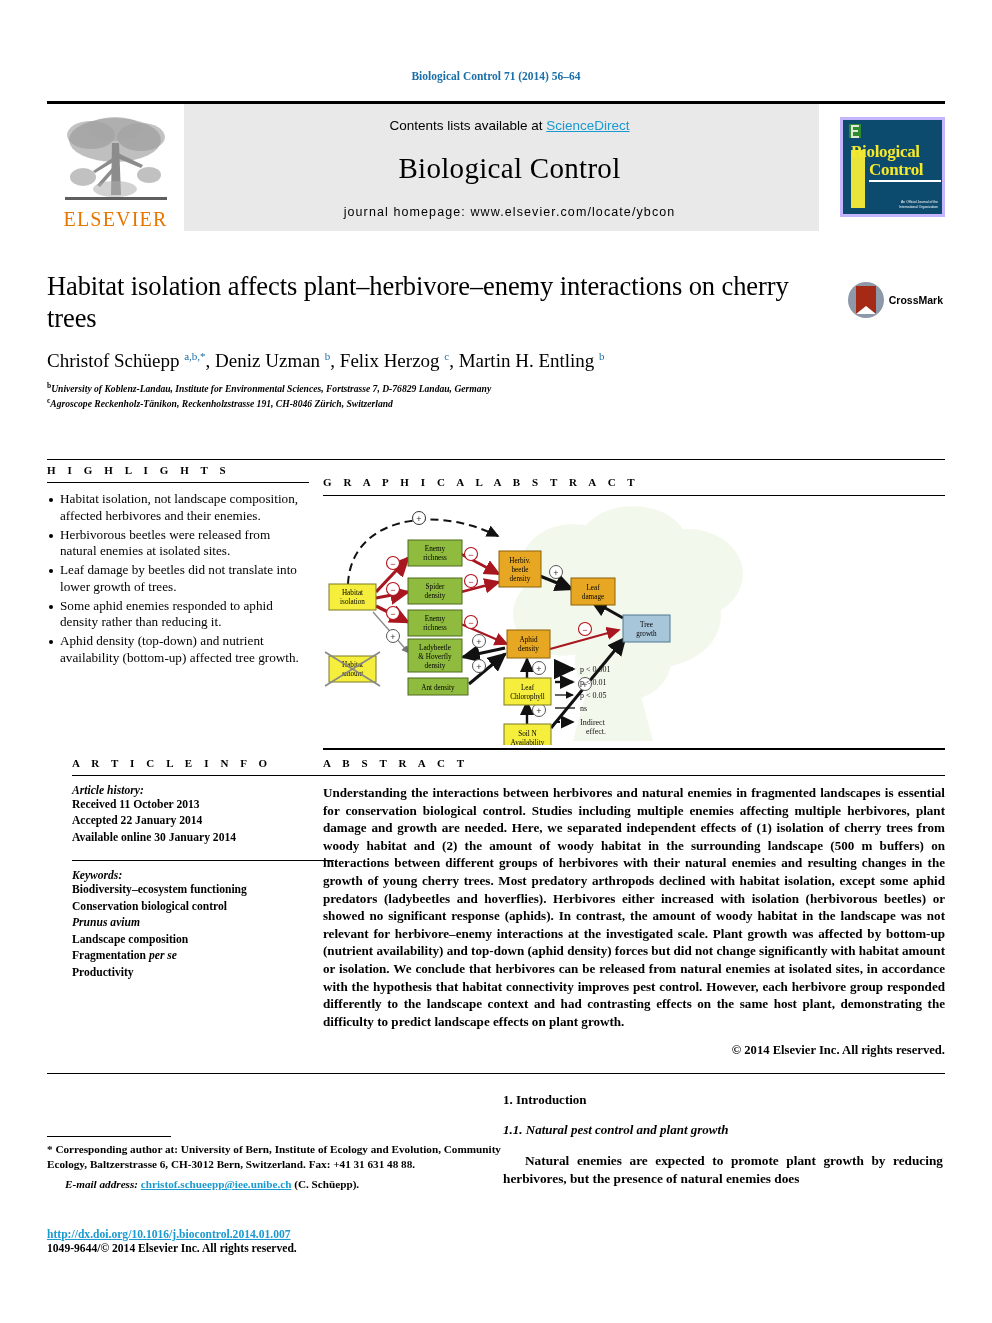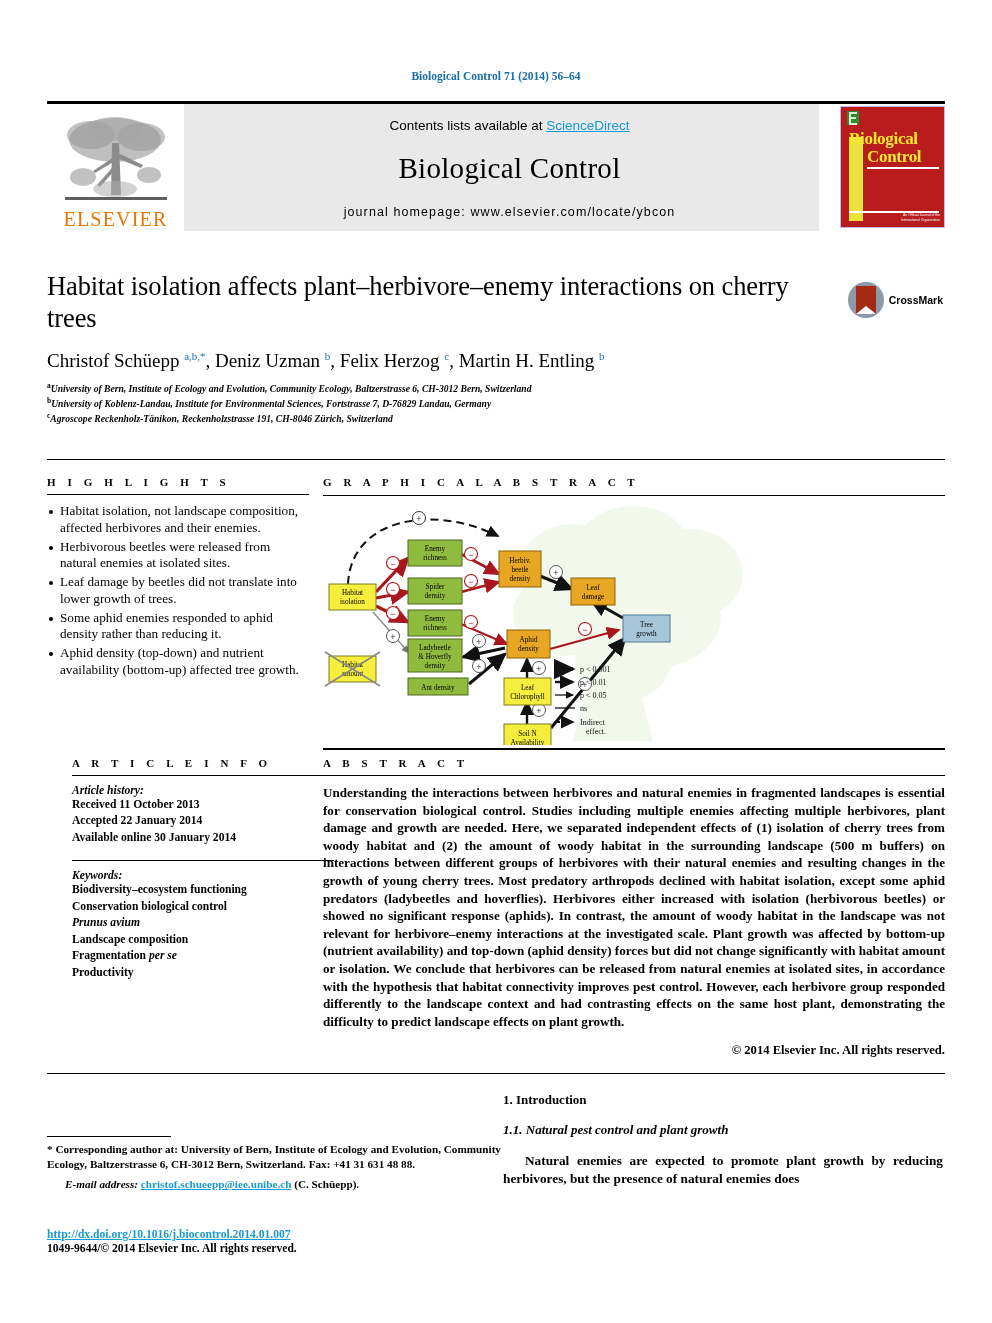--- a/index.html
+++ b/index.html
@@ -28,21 +28,21 @@
      font-family:"Liberation Serif",serif;color:#E77500;font-size:20px;
      letter-spacing:1.2px;line-height:1;margin-top:1px;}
   .center-cell{flex:1;background:#e9e9e9;margin:0 6px 0 0;display:flex;
      flex-direction:column;align-items:center;justify-content:space-between;
      padding:14px 0 12px 16px;box-sizing:border-box;}
   .contents-line{font-size:13.5px;font-family:"Liberation Sans",sans-serif;}
   .sd-link{color:#1a9ad1;}
   .journal-name{font-size:29px;font-family:"Liberation Serif",serif;letter-spacing:0.3px;}
   .homepage{font-size:12.5px;font-family:"Liberation Sans",sans-serif;letter-spacing:1.1px;text-align:right;}
   .cover-cell{width:120px;flex:0 0 120px;display:flex;align-items:center;justify-content:flex-end;}
-  .cover{width:105px;height:122px;position:relative;background:#b91c1c;border:1px solid #c4b5fd;
+  .cover{width:105px;height:100px;position:relative;background:#0c4a6e;border:3px solid #c4b5fd;
      box-sizing:border-box;overflow:hidden;}
   .cover-strip{position:absolute;left:8px;top:30px;width:14px;bottom:6px;background:#e9e33a;}
   .cover-t1{position:absolute;left:8px;top:22px;color:#f4e92a;font-size:17px;
      font-family:"Liberation Serif",serif;font-weight:bold;letter-spacing:-0.3px;}
   .cover-t2{position:absolute;left:26px;top:40px;color:#f4e92a;font-size:17px;
      font-family:"Liberation Serif",serif;font-weight:bold;letter-spacing:-0.3px;}
   .cover-l1{position:absolute;left:26px;top:60px;width:72px;height:1.5px;background:#fff;}
   .cover-l2{position:absolute;left:8px;top:104px;width:90px;height:1.5px;background:#fff;}
   .cover-els{position:absolute;left:0;right:4px;bottom:4px;text-align:right;color:#fff;font-size:3.4px;
      font-family:"Liberation Sans",sans-serif;line-height:1.5;}
@@ -183,29 +183,28 @@
     <div class="crossmark">
       <div class="cm-badge">
           <div class="cm-inner"></div>
         </div>
       <div class="cm-text">CrossMark</div>
     </div>
 
     <div class="authors">Christof Schüepp <sup>a,b,</sup><sup class="star">*</sup>, Deniz Uzman <sup>b</sup>, Felix Herzog <sup>c</sup>, Martin H. Entling <sup>b</sup></div>
 
     <div class="affils">
-      <div class="affil"><sup>a</sup><span>University of Bern, Institute of Ecology and Evolution, Community Ecology, Baltzerstrasse 6, CH-3012 Bern, Switzerland</span></div>
       <div class="affil"><sup>b</sup><span>University of Koblenz-Landau, Institute for Environmental Sciences, Fortstrasse 7, D-76829 Landau, Germany</span></div>
       <div class="affil"><sup>c</sup><span>Agroscope Reckenholz-Tänikon, Reckenholzstrasse 191, CH-8046 Zürich, Switzerland</span></div>
     </div>
   </div>
 
   <div class="rule-thin" style="left:47px;top:459px;width:898px;"></div>
 
-  <div class="leftcol" style="top:476px;">
+  <div class="leftcol" style="top:464px;">
     <div class="sec-head">H I G H L I G H T S</div>
     <hr class="hr-under">
     <ul class="hl-list">
       <li>Habitat isolation, not landscape composition, affected herbivores and their enemies.</li>
       <li>Herbivorous beetles were released from natural enemies at isolated sites.</li>
       <li>Leaf damage by beetles did not translate into lower growth of trees.</li>
       <li>Some aphid enemies responded to aphid density rather than reducing it.</li>
       <li>Aphid density (top-down) and nutrient availability (bottom-up) affected tree growth.</li>
     </ul>
   </div>

